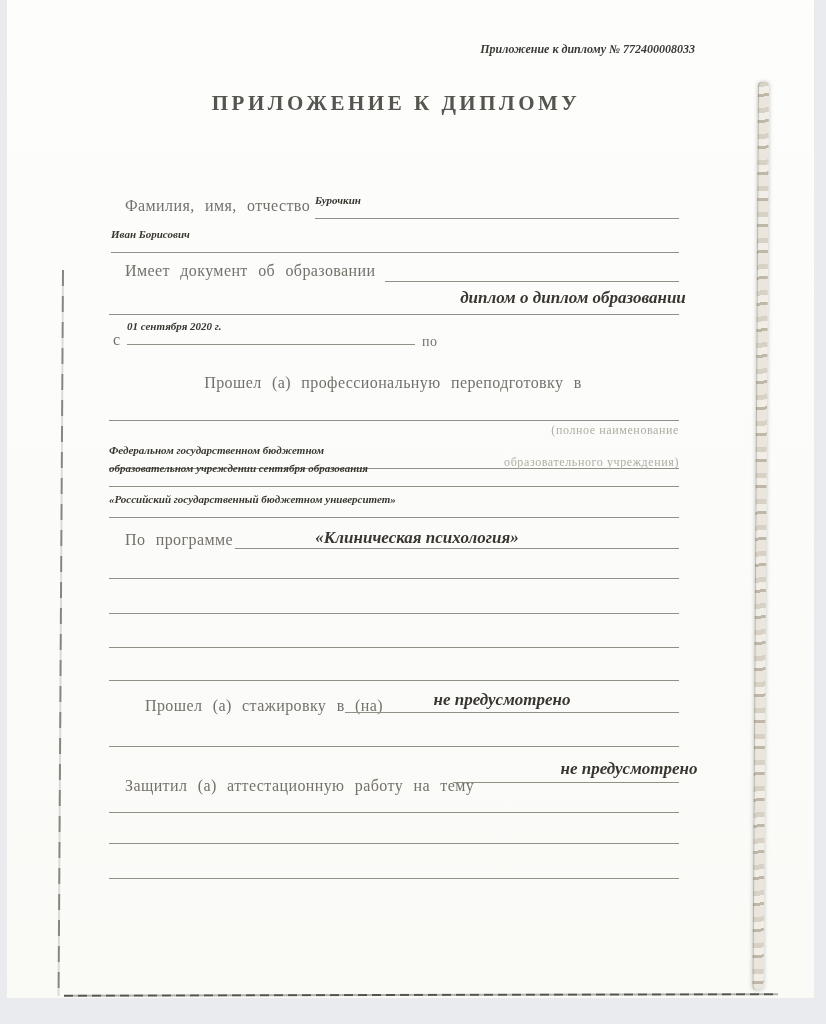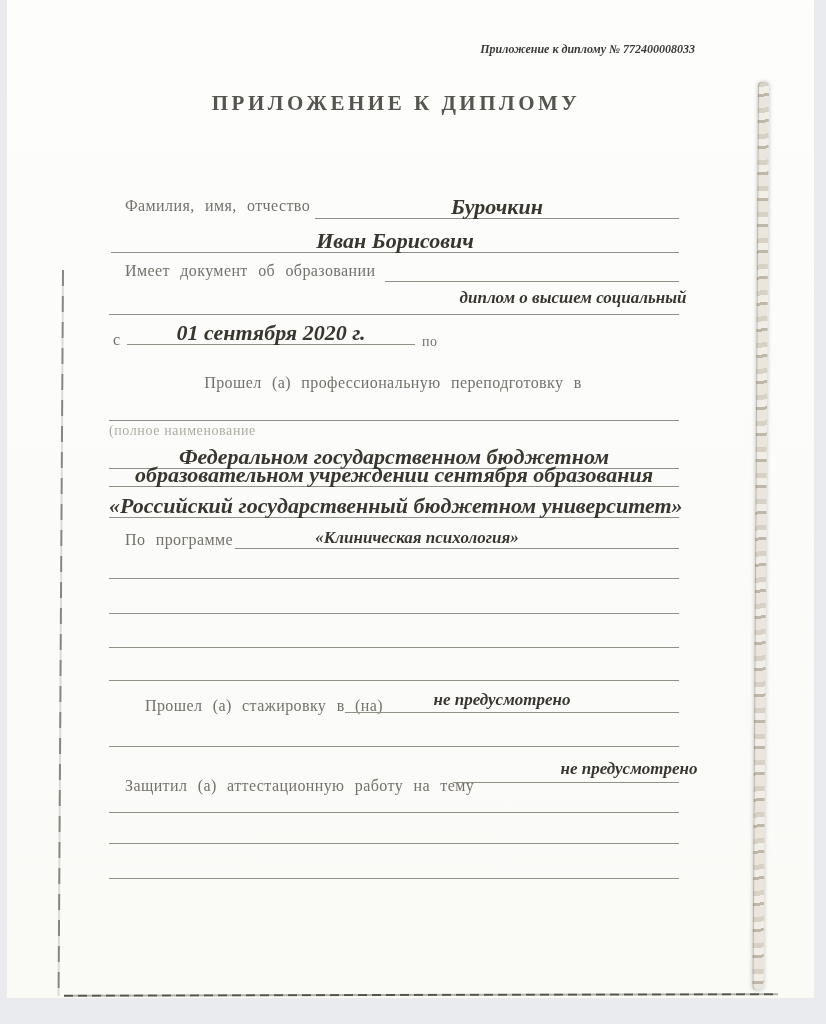--- a/index.html
+++ b/index.html
@@ -37,27 +37,27 @@
   
   .lbl {
     position:absolute; color:#73716a; font-size:16px; white-space:nowrap;
     letter-spacing:.4px; word-spacing:6px;
   }
   .val {
     position:absolute; color:#38362f; font-size:17px; white-space:nowrap;
     font-style:italic; font-weight:bold; text-align:center;
   }
   .fill {
-    position:absolute; border-bottom:1px solid #918f86; text-align:center;
-    font-style:italic; font-weight:bold; color:#38362f; font-size:22px;
+    position:absolute; border-bottom:1px solid #918f86; text-align:left;
+    font-style:italic; font-weight:bold; color:#38362f; font-size:11px;
     white-space:nowrap;
   }
   .bline { position:absolute; height:0; border-bottom:1px solid #918f86; }
   .cap {
-    position:absolute; font-size:14px; color:#aeaca2; text-align:left;
+    position:absolute; font-size:12px; color:#aeaca2; text-align:right;
     letter-spacing:.6px; white-space:nowrap;
   }
   .doc-number {
     position:absolute; left:320px; top:42px; width:368px; text-align:right;
     font-style:italic; font-weight:bold; font-size:12px; color:#3b3933;
     white-space:nowrap;
   }
   .doc-title {
     position:absolute; left:103px; top:91px; width:572px; text-align:center;
     font-size:21px; letter-spacing:3.5px; color:#56544e; font-weight:bold;
@@ -73,33 +73,34 @@
   <div class="doc-number">Приложение к диплому № 772400008033</div>
 
   <div class="doc-title">ПРИЛОЖЕНИЕ К ДИПЛОМУ</div>
 
   <div class="lbl" style="left:118px; top:197px;">Фамилия, имя, отчество</div>
   <div class="fill" style="left:308px; top:194px; width:364px; height:25px;">Бурочкин</div>
   <div class="fill" style="left:104px; top:228px; width:568px; height:25px;">Иван Борисович</div>
 
   <div class="lbl" style="left:118px; top:262px;">Имеет документ об образовании</div>
   <div class="bline" style="left:378px; top:281px; width:294px;"></div>
-  <div class="val" style="left:420px; top:288px; width:292px;">диплом о высшем социальный</div>
+  <div class="val" style="left:420px; top:288px; width:292px;">диплом о диплом образовании</div>
   <div class="bline" style="left:102px; top:314px; width:570px;"></div>
 
   <div class="lbl" style="left:106px; top:331px;">с</div>
   <div class="fill" style="left:120px; top:320px; width:288px; height:25px;">01 сентября 2020 г.</div>
   <div class="lbl" style="left:415px; top:334px; font-size:14px;">по</div>
 
   <div class="lbl centered-lbl" style="left:100px; top:374px; width:572px;">Прошел (а) профессиональную переподготовку в</div>
 
   <div class="bline" style="left:102px; top:420px; width:570px;"></div>
   <div class="cap" style="left:102px; top:423px; width:570px;">(полное наименование</div>
 
   <div class="fill" style="left:102px; top:412px; width:570px; height:25px;margin-top:32px;">Федеральном государственном бюджетном</div>
+  <div class="cap" style="left:102px; top:455px; width:570px;">образовательного учреждения)</div>
 
   <div class="fill" style="left:102px; top:462px; width:570px; height:25px;">образовательном учреждении сентября образования</div>
   <div class="fill" style="left:102px; top:493px; width:570px; height:25px;">«Российский государственный бюджетном университет»</div>
 
   <div class="lbl" style="left:118px; top:531px;">По программе</div>
   <div class="bline" style="left:228px; top:548px; width:444px;"></div>
   <div class="val" style="left:240px; top:528px; width:340px;">«Клиническая психология»</div>
 
   <div class="bline" style="left:102px; top:578px; width:570px;"></div>
   <div class="bline" style="left:102px; top:613px; width:570px;"></div>

